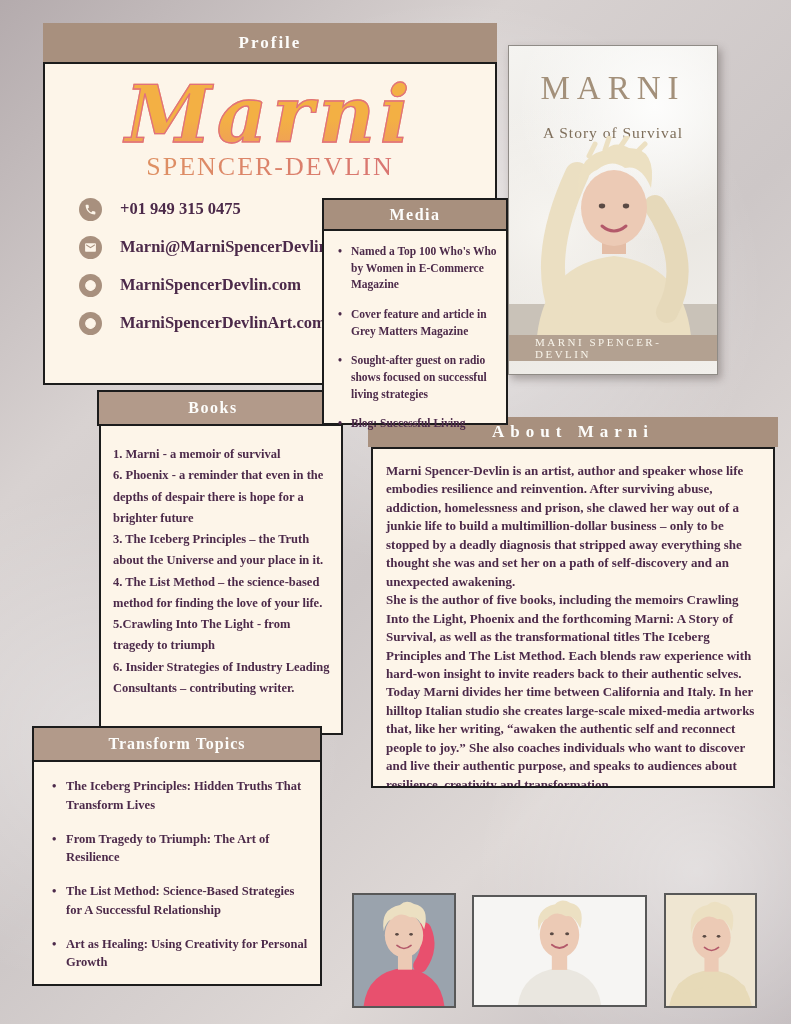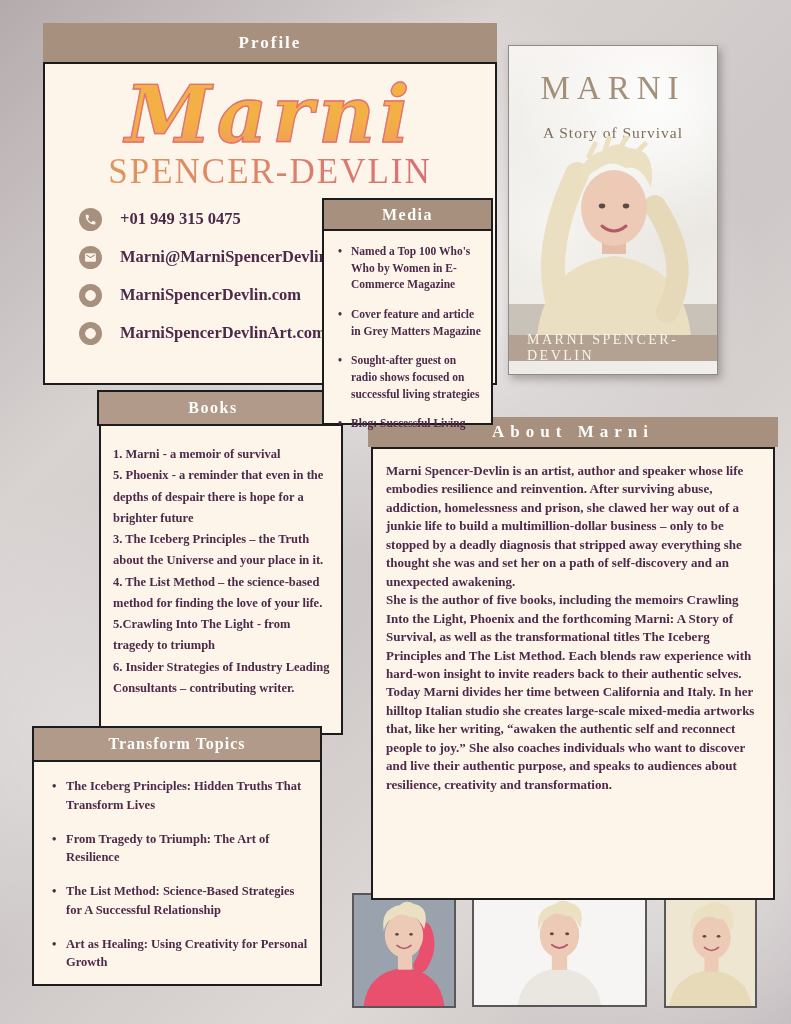--- a/index.html
+++ b/index.html
@@ -44,21 +44,21 @@
   .profile .card-header{height:39px;font-size:17px;letter-spacing:2px;}
   .profile .card-body{height:323px;padding:10px 18px 0 18px;}
   .script-name{
     font-family:"DejaVu Serif",serif;font-style:italic;font-weight:700;
     font-size:78px;letter-spacing:5px;text-align:center;line-height:1.05;
     background:linear-gradient(180deg,var(--name-gold) 55%,#ee9a5e 100%);
     -webkit-background-clip:text;background-clip:text;color:transparent;
     -webkit-text-stroke:1.3px var(--name-pink);
   }
   .surname{
-    text-align:center;font-size:35px;font-weight:400;letter-spacing:2px;
+    text-align:center;font-size:26px;font-weight:400;letter-spacing:2px;
     background:linear-gradient(90deg,var(--surname-a),var(--surname-b));
     -webkit-background-clip:text;background-clip:text;color:transparent;
     margin-top:-4px;
   }
   .contact-list{list-style:none;margin-top:16px;padding-left:16px;}
   .contact-list li{display:flex;align-items:center;gap:18px;margin-bottom:15px;}
   .contact-icon{
     width:23px;height:23px;border-radius:50%;background:var(--header-bg);
     display:flex;align-items:center;justify-content:center;flex:0 0 23px;
   }
@@ -76,45 +76,45 @@
     overflow:hidden;
   }
   .cover-title{
     text-align:center;margin-top:24px;font-size:33px;letter-spacing:7px;
     color:var(--cover-title);font-weight:400;
   }
   .cover-sub{text-align:center;font-size:15.5px;color:var(--cover-sub);margin-top:17px;letter-spacing:1px;}
   .cover-art{position:absolute;left:0;bottom:38px;width:210px;height:200px;}
   .cover-band{
     position:absolute;left:0;right:0;bottom:13px;height:26px;background:var(--cover-band);
-    color:#f8f4ea;font-size:14px;letter-spacing:2.5px;display:flex;align-items:center;
-    padding-left:18px;font-weight:400;
-  }
-
-  
-  .media{left:322px;top:198px;width:171px;z-index:4;border:2px solid var(--border);background:var(--card-bg);}
+    color:#f8f4ea;font-size:11px;letter-spacing:2.5px;display:flex;align-items:center;
+    padding-left:26px;font-weight:400;
+  }
+
+  
+  .media{left:322px;top:198px;width:186px;z-index:4;border:2px solid var(--border);background:var(--card-bg);}
   .media .card-header{height:31px;border-bottom:2px solid var(--border);}
   .media-body{height:192px;padding:12px 8px 0 10px;color:var(--ink);}
   .media-body ul{list-style:none;}
   .media-body li{
     position:relative;padding-left:17px;font-size:11.5px;font-weight:700;line-height:1.45;
     margin-bottom:13px;
   }
   .media-body li::before{content:"•";position:absolute;left:4px;top:0;}
 
   
   .books{left:97px;top:390px;width:246px;z-index:3;}
   .books .card-header{width:232px;height:36px;border:2px solid var(--border);background:var(--header-bg2);}
   .books .card-body{width:244px;height:311px;margin-left:2px;margin-top:-2px;padding:18px 11px 0 12px;}
   .book-item{font-size:12.5px;font-weight:700;line-height:1.7;}
 
   
   .about{left:368px;top:417px;width:410px;z-index:2;}
   .about .card-header{height:30px;font-size:17px;letter-spacing:6px;}
-  .about .card-body{width:404px;height:453px;margin-left:3px;padding:13px 11px 0 13px;}
+  .about .card-body{width:404px;height:341px;margin-left:3px;padding:13px 11px 0 13px;}
   .about .card-body p{font-size:13px;font-weight:700;line-height:1.42;}
 
   
   .speaking{left:32px;top:726px;width:290px;z-index:5;}
   .speaking .card-header{height:36px;border:2px solid var(--border);background:var(--header-bg2);letter-spacing:1px;}
   .speaking .card-body{height:226px;margin-top:-2px;padding:15px 12px 12px 14px;}
   .speaking ul{list-style:none;}
   .speaking li{
     position:relative;padding-left:18px;font-size:12.5px;font-weight:700;line-height:1.5;
     margin-bottom:15px;
@@ -219,21 +219,21 @@
           <li>Sought-after guest on radio shows focused on successful living strategies</li>
           <li>Blog: Successful Living</li>
         </ul>
     </div>
   </section>
 
   <section class="card books">
     <div class="card-header">Books</div>
     <div class="card-body" id="books-list">
         <div class="book-item">1. Marni - a memoir of survival</div>
-        <div class="book-item">5. Phoenix - a reminder that even in the depths of despair there is hope for a brighter future</div>
+        <div class="book-item">6. Phoenix - a reminder that even in the depths of despair there is hope for a brighter future</div>
         <div class="book-item">3. The Iceberg Principles – the Truth about the Universe and your place in it.</div>
         <div class="book-item">4. The List Method – the science-based method for finding the love of your life.</div>
         <div class="book-item">5.Crawling Into The Light - from tragedy to triumph</div>
         <div class="book-item">6. Insider Strategies of Industry Leading Consultants – contributing writer.</div>
       </div>
   </section>
 
   <section class="card about">
     <div class="card-header">About Marni</div>
     <div class="card-body" id="about-body">

